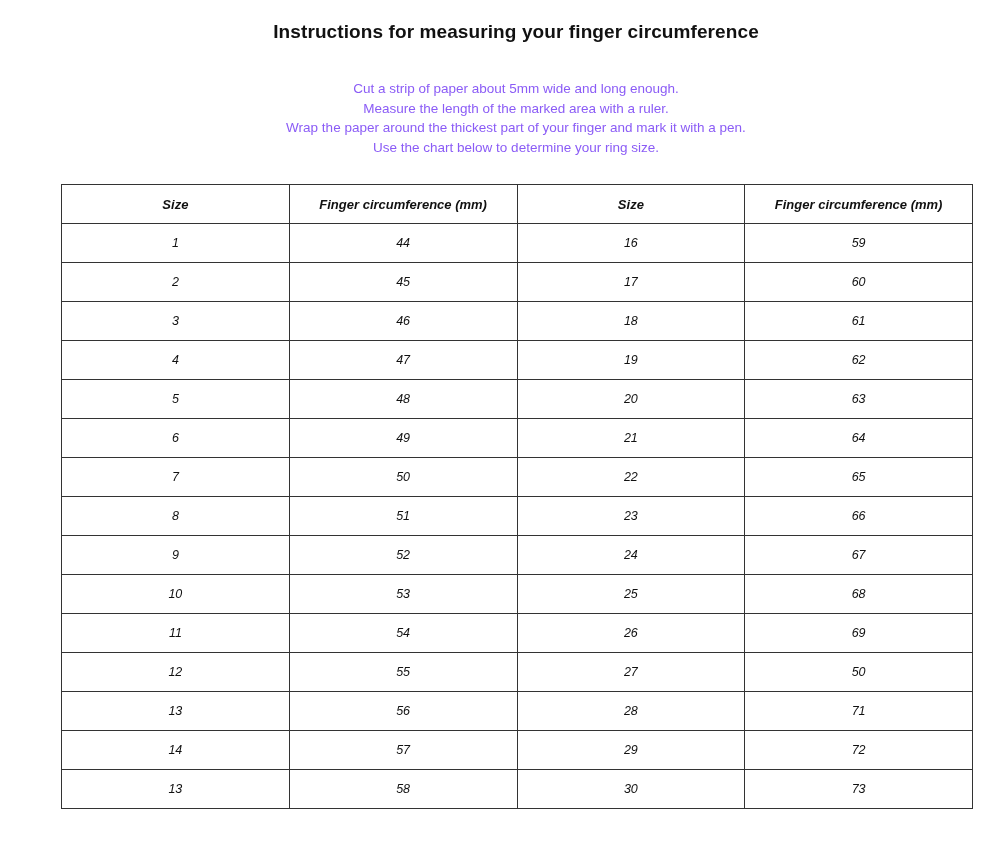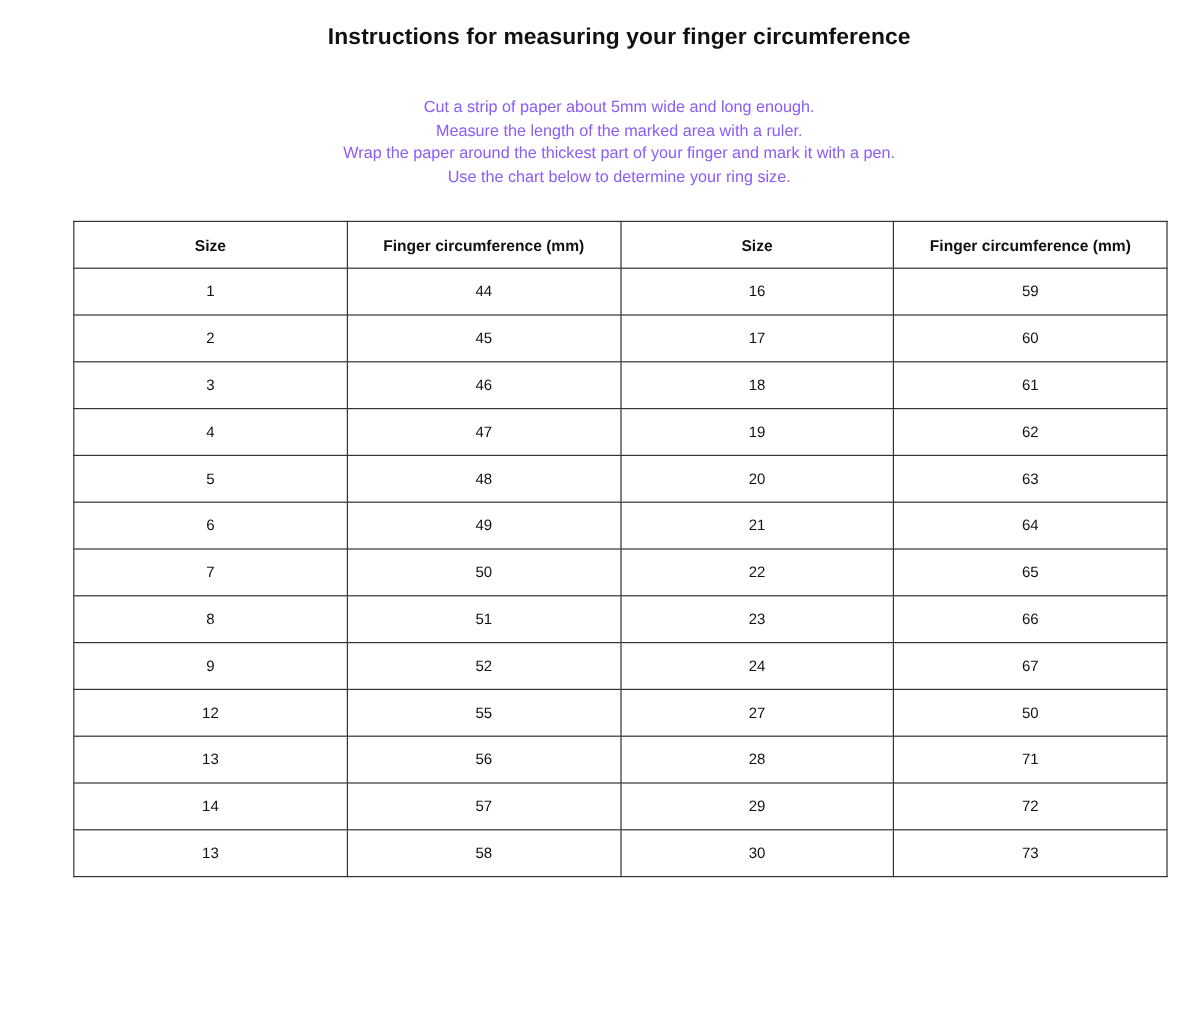--- a/index.html
+++ b/index.html
@@ -27,20 +27,21 @@
   }
   .instructions {
     margin-top: 36px;
     text-align: center;
     font-size: 13.5px;
     line-height: 19.5px;
     color: #8b5cf6;
   }
   .table-wrap {
     margin: 27px 43px 0 45px;
+    font-style: italic;
   }
   table.size-chart {
     width: 912px;
     border-collapse: collapse;
     table-layout: fixed;
   }
   table.size-chart th,
   table.size-chart td {
     border: 1px solid #333333;
     height: 39px;
@@ -129,20 +130,32 @@
           <td>23</td>
           <td>66</td>
         </tr>
           <tr>
           <td>9</td>
           <td>52</td>
           <td>24</td>
           <td>67</td>
         </tr>
           <tr>
+          <td>10</td>
+          <td>53</td>
+          <td>25</td>
+          <td>68</td>
+        </tr>
+          <tr>
+          <td>11</td>
+          <td>54</td>
+          <td>26</td>
+          <td>69</td>
+        </tr>
+          <tr>
           <td>12</td>
           <td>55</td>
           <td>27</td>
           <td>50</td>
         </tr>
           <tr>
           <td>13</td>
           <td>56</td>
           <td>28</td>
           <td>71</td>

